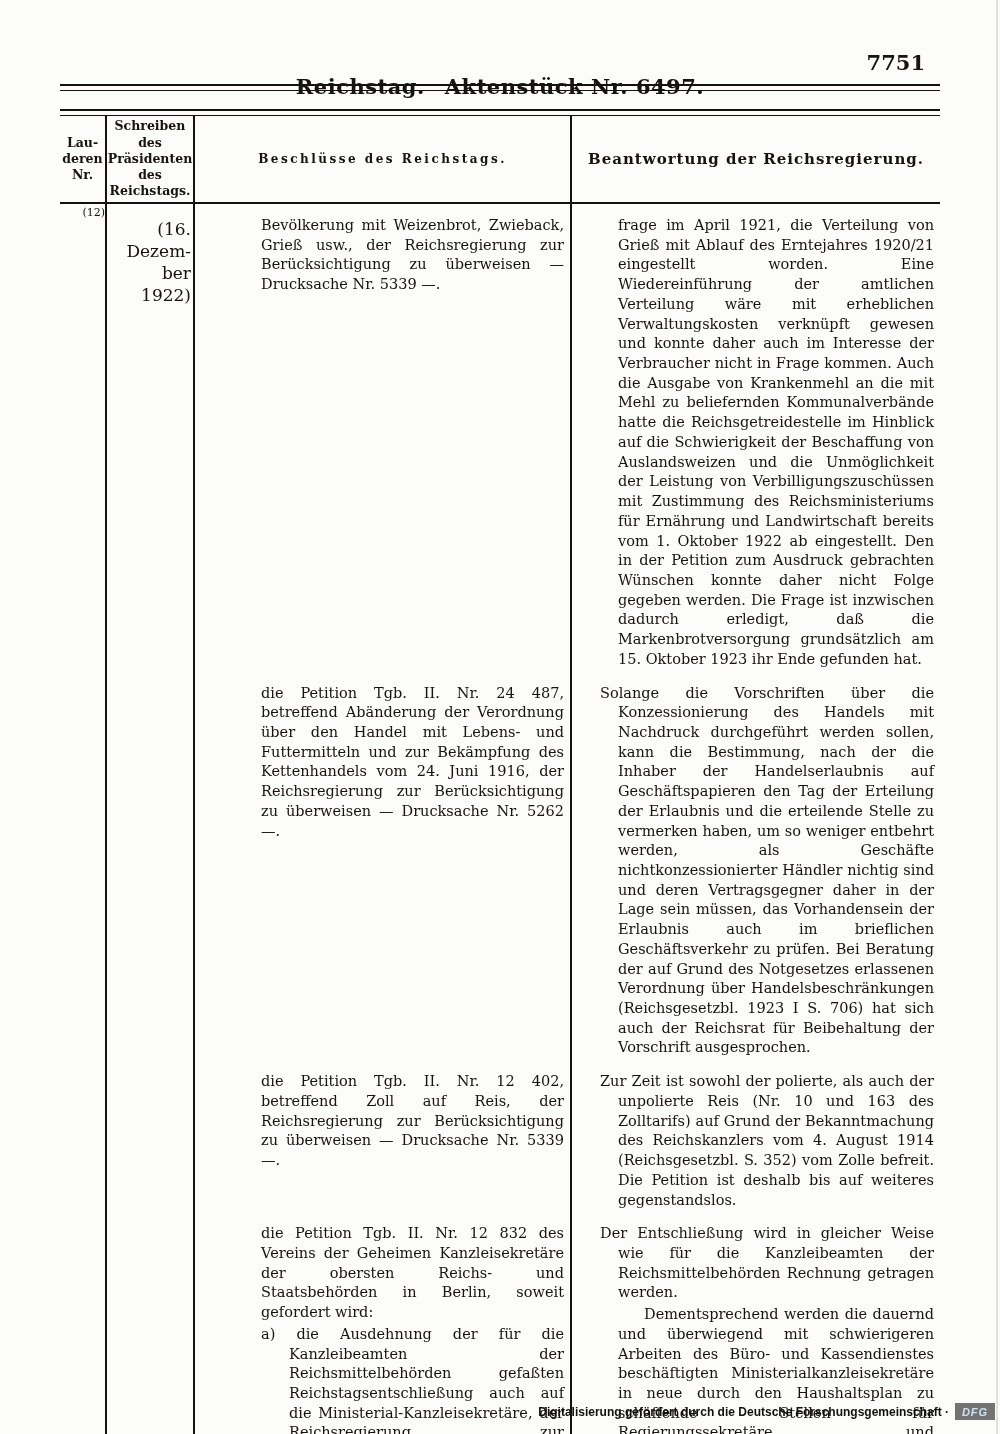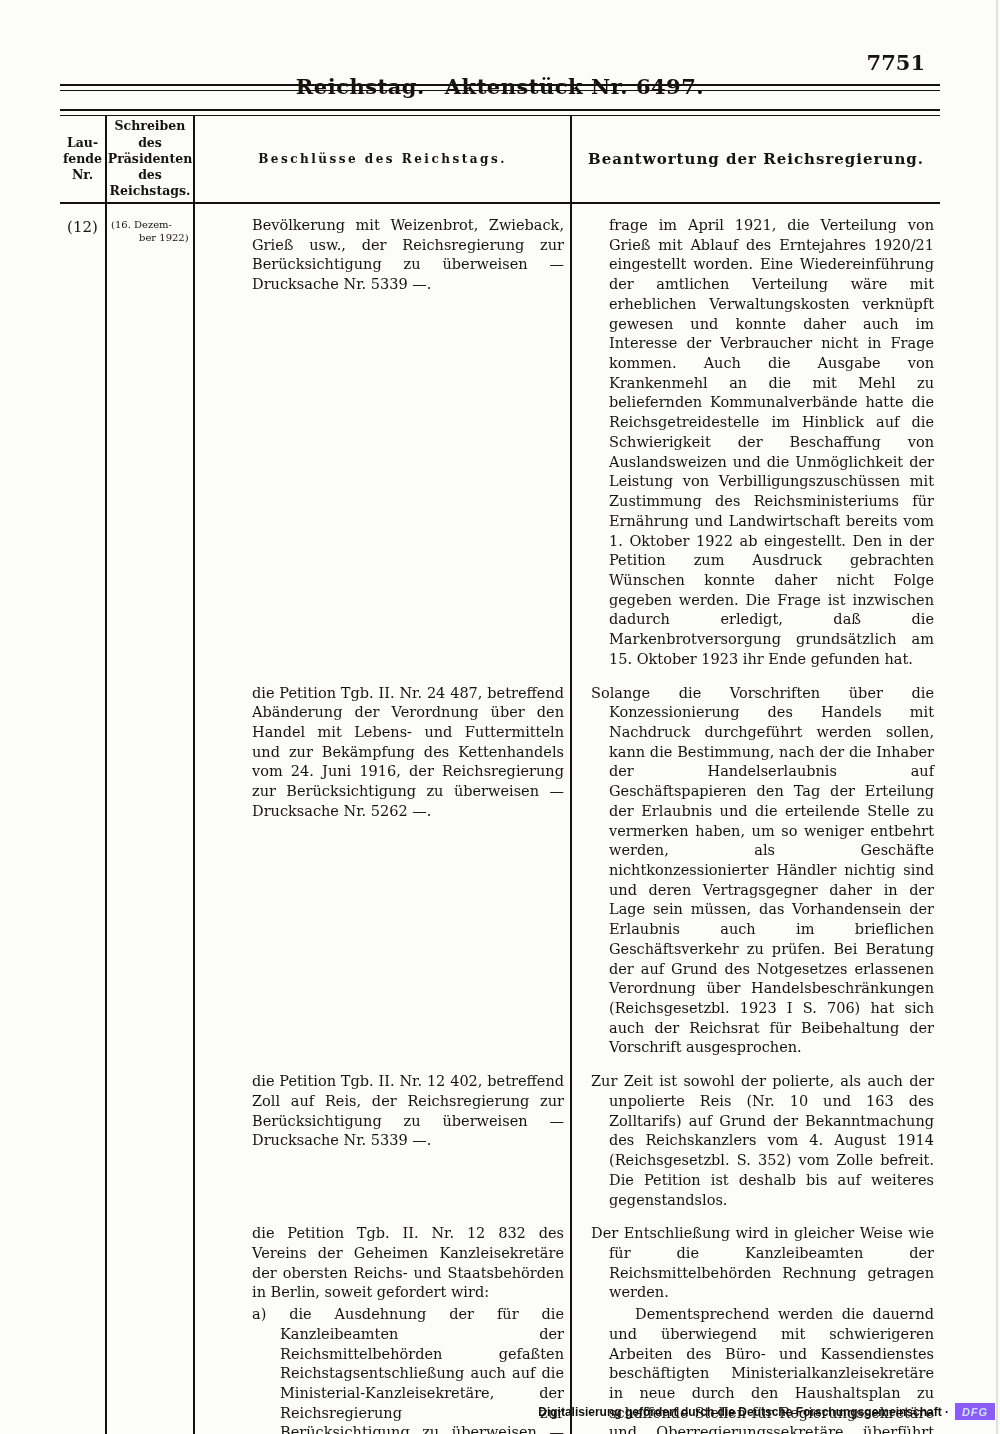--- a/index.html
+++ b/index.html
@@ -23,42 +23,42 @@
   
   .grid{display:grid;grid-template-columns:45px 88px 377px 370px;}
   .cell{box-sizing:border-box;}
   .bl{border-left:2px solid #14110e;}
   .hcell{border-bottom:2px solid #14110e;display:flex;align-items:center;justify-content:center;
          text-align:center;min-height:88px;font-weight:bold;}
   .hsmall{font-size:12.5px;line-height:1.3;white-space:pre-line;}
   .hbig{font-size:12px;letter-spacing:2.5px;}
   .hbig2{font-size:15px;letter-spacing:1px;}
 
-  .c1{ text-align:center;font-size:15px;padding-top:14px;}
-  .c2{ font-size:10px;padding:14px 2px 0 4px;line-height:1.3;}
+  .c1{ text-align:right;font-size:11px;padding-top:2px;}
+  .c2{ font-size:17px;padding:14px 2px 0 4px;line-height:1.3;text-align:right;}
   .c2 .l2{display:block;margin-left:28px;}
   .c3{ padding:12px 6px 0 50px;}
   .c4{ padding:12px 6px 0 12px;}
   .c3,.c4{font-size:14.5px;line-height:1.36;text-align:justify;}
-  .c3 p,.c4 p{margin:0 0 2px 7px;}
+  .c3 p,.c4 p{margin:0 0 2px 16px;}
   .p-hang{padding-left:18px;text-indent:-18px;}
   .p-cont{padding-left:18px;}
   .p-ind{padding-left:18px;text-indent:26px;}
   .p-item{padding-left:28px;text-indent:-28px;margin-top:2px;}
 
   .r1{min-height:382px;}
   .r2{min-height:292px;}
   .r3{min-height:133px;}
   .r4{min-height:206px;}
 
   
   .footer{position:absolute;right:5px;bottom:14px;display:flex;align-items:center;gap:6px;
           font-family:"Liberation Sans","DejaVu Sans",sans-serif;font-size:12px;font-weight:bold;color:#111;margin-top:8px;}
   .dfg-badge{display:inline-flex;align-items:center;justify-content:center;
-             width:40px;height:17px;background:#8b5cf6;color:#cfe0f5;
+             width:40px;height:17px;background:#737373;color:#cfe0f5;
              font-style:italic;font-size:11px;letter-spacing:1px;}
 </style>
 </head>
 <body>
 
 <div class="scan-edge"></div>
 
 <div class="content">
 
   <div class="hdr">
@@ -66,21 +66,21 @@
       <span>Reichstag.</span><span class="gap"></span><span>Aktenstück Nr. 6497.</span>
     </div>
     <div class="hdr-page">7751</div>
   </div>
   <div class="dbl-rule rule-a"></div>
 
   <div class="dbl-rule rule-b"></div>
   <div class="grid">
 
     <div class="cell hcell hsmall">Lau-
-fende
+deren
 Nr.</div>
     <div class="cell bl hcell hsmall">Schreiben
 des
 Präsidenten
 des
 Reichstags.</div>
     <div class="cell bl hcell hbig">Beschlüsse des Reichstags.</div>
     <div class="cell bl hcell hbig2">Beantwortung der Reichsregierung.</div>
 
     <div class="cell c1 r1">(12)</div>

